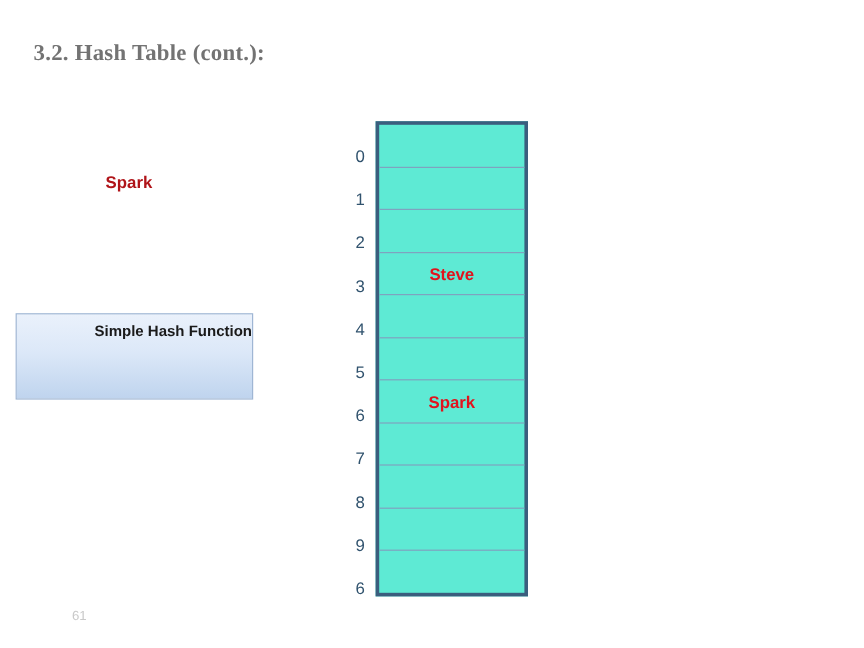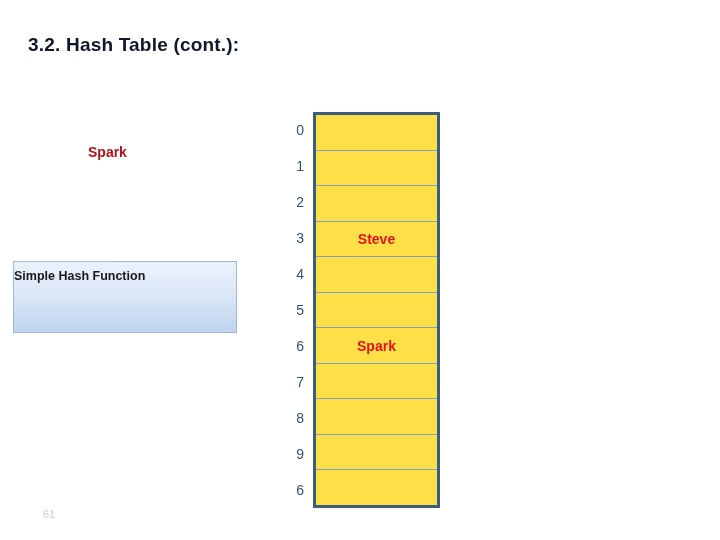--- a/index.html
+++ b/index.html
@@ -16,70 +16,71 @@
     -webkit-font-smoothing: antialiased;
   }
 
   
   #slide-title {
     position: absolute;
     left: 28px;
     top: 34px;
     font-size: 19px;
     font-weight: bold;
-    color: #0f172a;
+    color: #737373;
     letter-spacing: 0.2px;
     white-space: nowrap;
+    font-family: Liberation Serif, serif;
   }
 
   
   #key-label {
     position: absolute;
     left: 88px;
     top: 144px;
     font-size: 14px;
     font-weight: bold;
     color: #B01419;
     white-space: nowrap;
   }
 
   
   #hash-box {
     position: absolute;
     left: 13px;
     top: 261px;
-    width: 224px;
+    width: 198px;
     height: 72px;
     box-sizing: border-box;
     border: 1px solid #9FB6D4;
     background: linear-gradient(to bottom, #EAF1FB 0%, #DCE8F8 45%, #BFD4EE 100%);
-    text-align: left;
+    text-align: right;
     padding-top: 4px;
   }
   .hash-line {
     font-size: 12.5px;
     font-weight: bold;
     color: #1A1A1A;
     line-height: 21px;
     white-space: pre;
   }
   .hash-line .hl-red {
     color: #CC1017;
   }
 
   
   #hash-table {
     position: absolute;
     left: 313px;
-    top: 112px;
+    top: 101px;
     width: 127px;
     height: 396px;
     box-sizing: border-box;
     border: 3px solid #3B5E7E;
-    background: #fde047;
+    background: #5eead4;
     display: flex;
     flex-direction: column;
   }
   .table-row {
     flex: 1 1 0;
     position: relative;
     border-bottom: 1px solid #7FA2BF;
     display: flex;
     align-items: center;
     justify-content: center;
@@ -115,21 +116,21 @@
     justify-content: flex-end;
     font-size: 14px;
     color: #31536E;
     padding-right: 1px;
     box-sizing: border-box;
   }
 
   
   #page-number {
     position: absolute;
-    left: 43px;
+    left: 60px;
     top: 508px;
     font-size: 11px;
     color: #C9C9C9;
   }
 </style>
 </head>
 <body>
 
 <div id="slide-title">3.2. Hash Table (cont.):</div>
 

